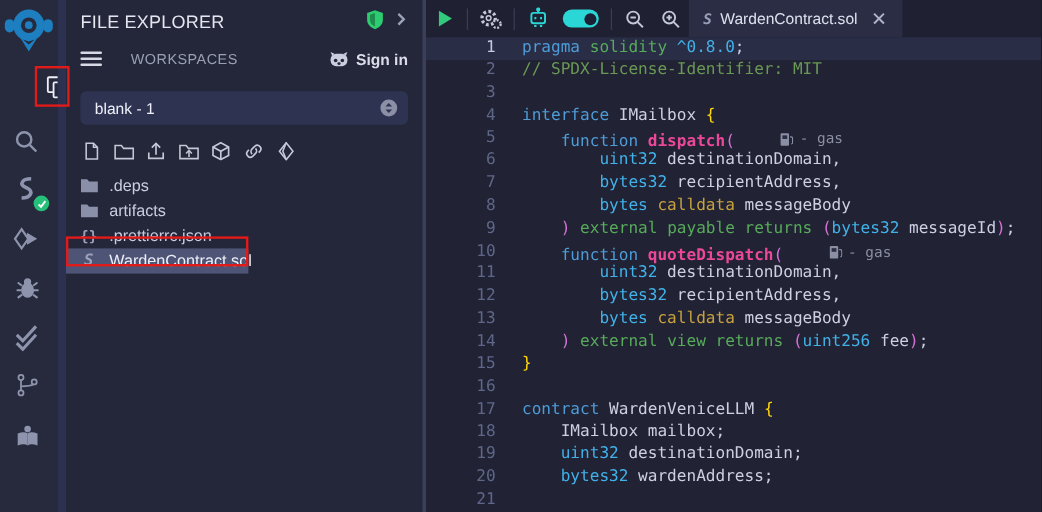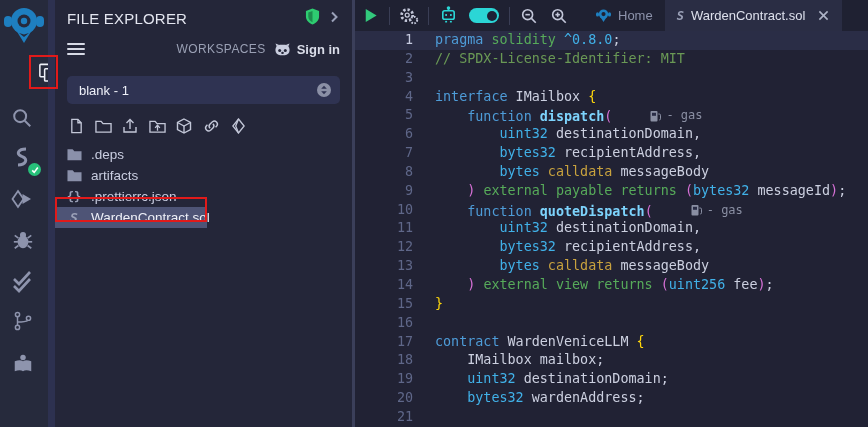--- a/index.html
+++ b/index.html
@@ -27,21 +27,21 @@
   
   .anno { position:absolute; border:2px solid #e11a1a; z-index:50; pointer-events:none; }
   .anno1 { left:29px; top:55px; width:29px; height:34px; }
   .anno2 { left:55px; top:197px; width:152px; height:25px; }
   
   .panel { position:absolute; left:55px; top:0; width:297px; height:100%; background:#242639; }
   .panel-header { height:32px; display:flex; align-items:center; padding:0 12px; gap:8px; }
   .panel-title { font-size:15px; color:#e4e6f0; letter-spacing:.2px; flex:1; padding-top:4px; }
   .shield { cursor:pointer; padding-top:5px; }
   .chev { color:#9aa0b8; cursor:pointer; padding-top:4px; }
-  .ws-row { margin:6px 12px 16px; height:22px; display:flex; align-items:center; gap:8px;text-align:right; }
+  .ws-row { margin:6px 12px 16px; height:22px; display:flex; align-items:center; gap:24px; }
   .hamburger { width:18px; display:flex; flex-direction:column; gap:3px; cursor:pointer; }
   .hamburger i { height:2px; background:#d7dae6; border-radius:1px; }
   .ws-label { font-size:12px; color:#9aa0b4; letter-spacing:.4px; flex:1; }
   .signin { display:flex; align-items:center; gap:6px; font-size:13px; color:#dadde9; cursor:pointer;font-weight:bold; }
   .dropdown { margin:9px 12px 0; height:28px; background:#2f3352; border-radius:5px; display:flex; align-items:center; padding:0 8px 0 12px; cursor:pointer; }
   .dropdown .val { flex:1; font-size:13px; color:#eef0f8; }
   .ftoolbar { margin:13px 12px 0; display:flex; gap:9px; align-items:center; color:#c3c7d8; }
   .ftoolbar .fti { width:18px; height:18px; cursor:pointer; display:flex; align-items:center; justify-content:center; }
   .tree { margin-top:9px; }
   .file-row { height:21px; display:flex; align-items:center; gap:9px; padding-left:11px; font-size:13.5px; color:#c9cde0; cursor:pointer; }
@@ -69,21 +69,21 @@
   .ln { flex:0 0 58px; text-align:right; color:#5f6789; }
   .cl.hl .ln { color:#c5cadf; }
   .cd { padding-left:22px; }
   .tk-kw { color:#4e9cd8; }
   .tk-typ { color:#41b1e8; }
   .tk-grn { color:#57ab5a; }
   .tk-com { color:#6a9955;text-align:center; }
   .tk-cal { color:#c8a23e; }
   .tk-br  { color:#ffd70b; }
   .tk-par { color:#d670d6; }
-  .tk-fn  { color:#7dd3fc; font-weight:bold; }
+  .tk-fn  { color:#ec4899; font-weight:bold; }
   .tk-pl  { color:#ccd0e0; }
   .ghost { display:inline-flex; align-items:center; gap:5px; margin-left:26px; color:#8a8fa3; font-size:12px;padding-left:12px; }
 </style>
 </head>
 <body>
 
 <div class="app">
 
   <div class="iconbar">
     <div class="ib logo">
@@ -325,30 +325,20 @@
         </span>
         <span class="ebtn">
           <svg width="18" height="18" viewBox="0 0 20 20" fill="none" stroke="currentColor" stroke-width="1.8">
             <circle cx="8.5" cy="8.5" r="5.5"></circle>
               <line x1="12.7" y1="12.7" x2="17.5" y2="17.5"></line>
               <line x1="6" y1="8.5" x2="11" y2="8.5"></line>
               <line x1="8.5" y1="6" x2="8.5" y2="11"></line>
           </svg>
         </span>
       </div>
-      <div class="tab home">
-        <svg width="15" height="15" viewBox="0 0 16 16">
-          <rect x="0" y="4.5" width="3.2" height="4.5" rx="1.6" fill="#1e7fc0"></rect>
-          <rect x="12.8" y="4.5" width="3.2" height="4.5" rx="1.6" fill="#1e7fc0"></rect>
-          <circle cx="8" cy="6.5" r="5" fill="#1e7fc0"></circle>
-          <circle cx="8" cy="6.5" r="2.2" fill="#1f2132"></circle>
-          <path d="M5 10 L8 15 L11 10 Z" fill="#1e7fc0"></path>
-        </svg>
-        <span>Home</span>
-      </div>
       <div class="tab active">
         <span class="sglyph">S</span>
         <span>WardenContract.sol</span>
         <span class="close">
           <svg width="11" height="11" viewBox="0 0 12 12" stroke="currentColor" stroke-width="1.8">
               <line x1="1.5" y1="1.5" x2="10.5" y2="10.5"></line>
               <line x1="10.5" y1="1.5" x2="1.5" y2="10.5"></line>
             </svg>
         </span>
       </div>

